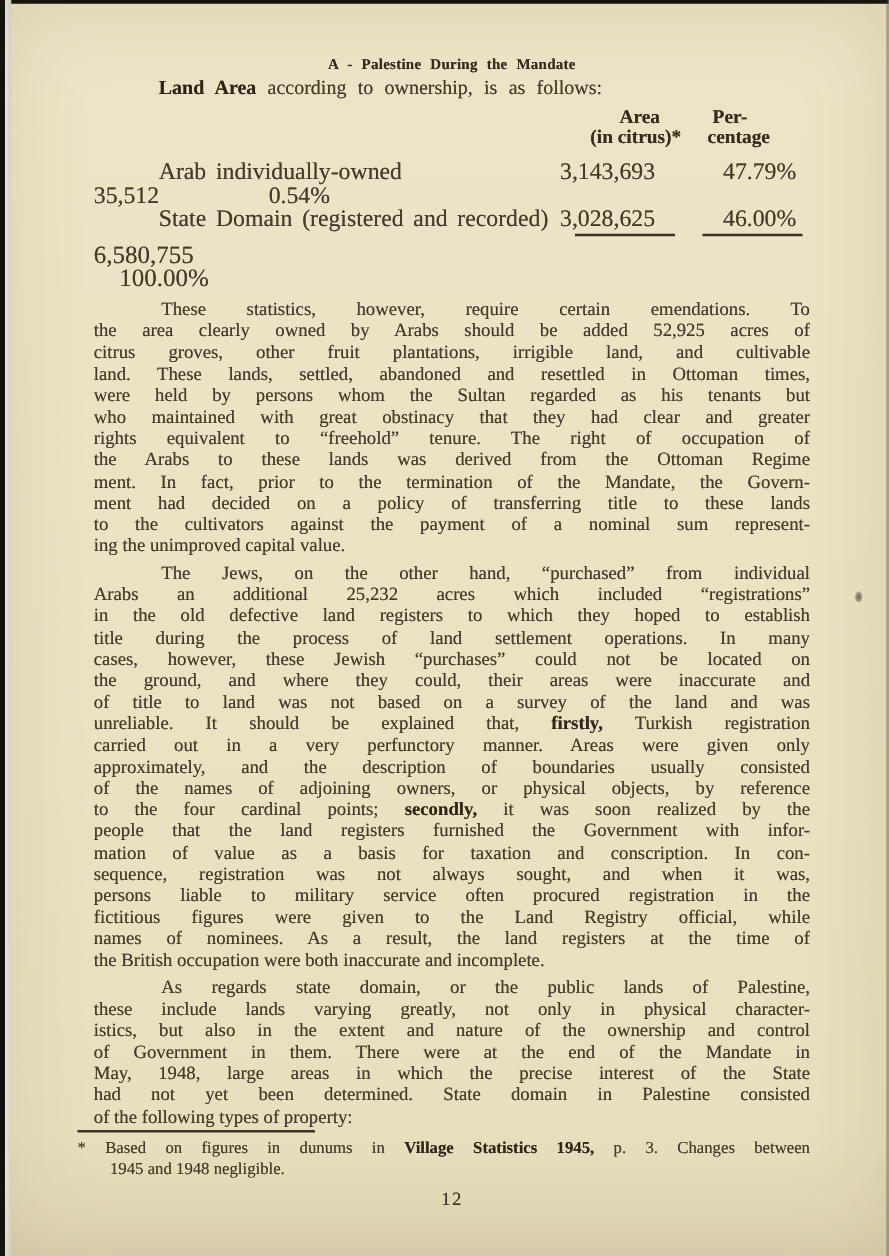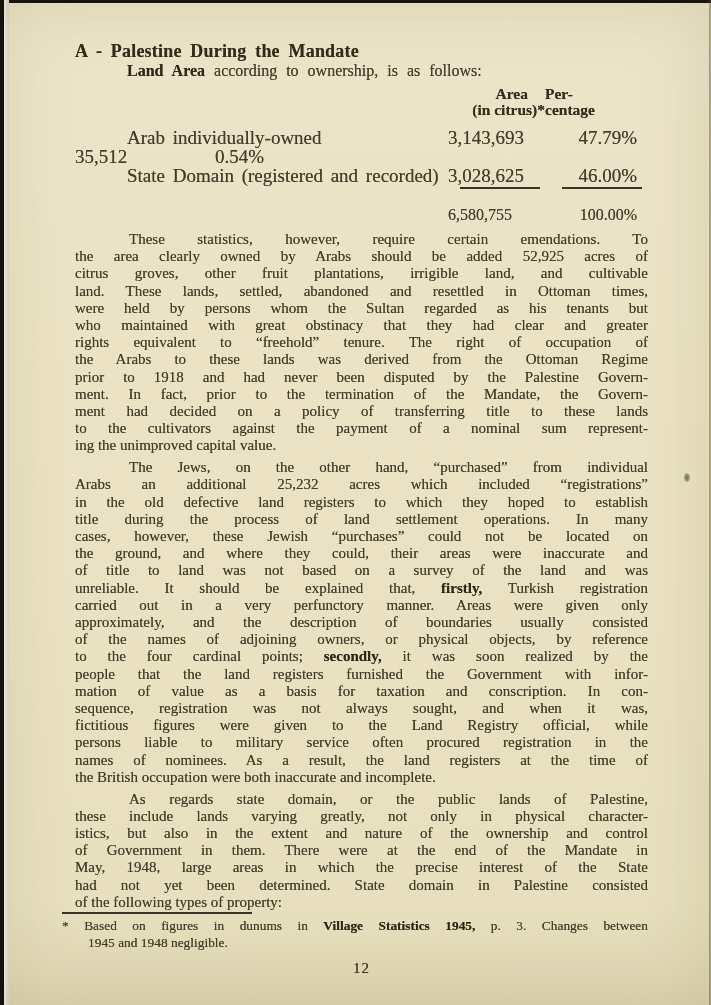--- a/index.html
+++ b/index.html
@@ -23,45 +23,45 @@
     background:linear-gradient(90deg,#f0efe9,#ddd9c8);}
   .edge-right{position:absolute;top:0;bottom:0;right:0;width:2px;background:rgba(70,66,52,.38);}
   .speck{position:absolute;left:684px;top:473px;width:6px;height:9px;border-radius:50%;
     background:radial-gradient(ellipse at center,#6e6856 0%,rgba(110,104,86,.55) 55%,rgba(110,104,86,0) 100%);}
 
   .content{position:absolute;left:75px;top:30px;width:573px;}
 
   .doc-text{ text-shadow:0 0 .3px rgba(58,49,33,.65); }
 
   .title{
-    padding-top:12px;text-align:left;font-weight:bold;font-size:18px;line-height:18px;
+    padding-top:12px;text-align:center;font-weight:bold;font-size:12px;line-height:18px;
     color:#342c1c;word-spacing:4px;letter-spacing:.2px;
   }
   .subtitle{
     margin-top:2px;padding-left:52px;font-size:16px;line-height:18px;word-spacing:5px;
   }
   b{color:#2e2717;}
 
   
   .thead{display:flex;justify-content:flex-end;margin-top:6px;padding-right:11px;
     font-weight:bold;font-size:15.5px;line-height:16px;color:#342c1c;}
   .th-area{width:120px;text-align:right;}
   .th-area .l1{padding-right:17px;}
-  .th-pct{width:92px;text-align:left;}
+  .th-pct{width:92px;text-align:center;}
   .th-pct .l1{padding-right:14px;}
   .tbody{margin-top:10px;}
   .trow{display:flex;font-size:19px;line-height:19px;padding-right:11px;}
   .td-label{flex:1;padding-left:52px;word-spacing:3px;white-space:nowrap;}
   .td-area{width:97px;}
   .td-pct{width:92px;text-align:right;}
   .rules{display:flex;justify-content:flex-end;margin-top:2px;padding-right:6px;}
   .rule{height:2px;background:#3b3323;}
   .rule-area{width:80px;margin-right:22px;}
   .rule-pct{width:80px;}
-  .total{margin-top:16px;font-size:16px;}
+  .total{margin-top:6px;font-size:20px;flex-direction:column;}
 
   
   .paras{margin-top:7px;font-size:15px;}
   .para{margin-top:4.5px;}
   .para:first-child{margin-top:0;}
   .pline{line-height:17.2px;text-align:justify;text-align-last:justify;}
   .pline.first{padding-left:54px;}
   .pline.last{text-align-last:left;}
 
   
@@ -132,21 +132,20 @@
     <div class="paras">
         <div class="para">
           <div class="pline first">These statistics, however, require certain emendations. To</div>
           <div class="pline">the area clearly owned by Arabs should be added 52,925 acres of</div>
           <div class="pline">citrus groves, other fruit plantations, irrigible land, and cultivable</div>
           <div class="pline">land. These lands, settled, abandoned and resettled in Ottoman times,</div>
           <div class="pline">were held by persons whom the Sultan regarded as his tenants but</div>
           <div class="pline">who maintained with great obstinacy that they had clear and greater</div>
           <div class="pline">rights equivalent to “freehold” tenure. The right of occupation of</div>
           <div class="pline">the Arabs to these lands was derived from the Ottoman Regime</div>
-          <div class="pline">prior to 1918 and had never been disputed by the Palestine Govern-</div>
           <div class="pline">ment. In fact, prior to the termination of the Mandate, the Govern-</div>
           <div class="pline">ment had decided on a policy of transferring title to these lands</div>
           <div class="pline">to the cultivators against the payment of a nominal sum represent-</div>
           <div class="pline last">ing the unimproved capital value.</div>
         </div>
         <div class="para">
           <div class="pline first">The Jews, on the other hand, “purchased” from individual</div>
           <div class="pline">Arabs an additional 25,232 acres which included “registrations”</div>
           <div class="pline">in the old defective land registers to which they hoped to establish</div>
           <div class="pline">title during the process of land settlement operations. In many</div>
@@ -154,22 +153,22 @@
           <div class="pline">the ground, and where they could, their areas were inaccurate and</div>
           <div class="pline">of title to land was not based on a survey of the land and was</div>
           <div class="pline">unreliable. It should be explained that, <b>firstly,</b> Turkish registration</div>
           <div class="pline">carried out in a very perfunctory manner. Areas were given only</div>
           <div class="pline">approximately, and the description of boundaries usually consisted</div>
           <div class="pline">of the names of adjoining owners, or physical objects, by reference</div>
           <div class="pline">to the four cardinal points; <b>secondly,</b> it was soon realized by the</div>
           <div class="pline">people that the land registers furnished the Government with infor-</div>
           <div class="pline">mation of value as a basis for taxation and conscription. In con-</div>
           <div class="pline">sequence, registration was not always sought, and when it was,</div>
+          <div class="pline">persons liable to military service often procured registration in the</div>
           <div class="pline">fictitious figures were given to the Land Registry official, while</div>
-          <div class="pline">persons liable to military service often procured registration in the</div>
           <div class="pline">names of nominees. As a result, the land registers at the time of</div>
           <div class="pline last">the British occupation were both inaccurate and incomplete.</div>
         </div>
         <div class="para">
           <div class="pline first">As regards state domain, or the public lands of Palestine,</div>
           <div class="pline">these include lands varying greatly, not only in physical character-</div>
           <div class="pline">istics, but also in the extent and nature of the ownership and control</div>
           <div class="pline">of Government in them. There were at the end of the Mandate in</div>
           <div class="pline">May, 1948, large areas in which the precise interest of the State</div>
           <div class="pline">had not yet been determined. State domain in Palestine consisted</div>

